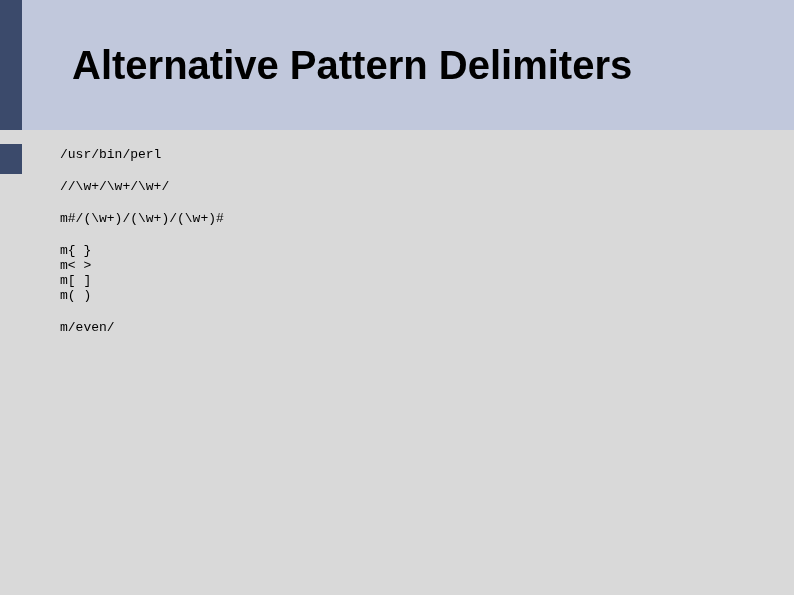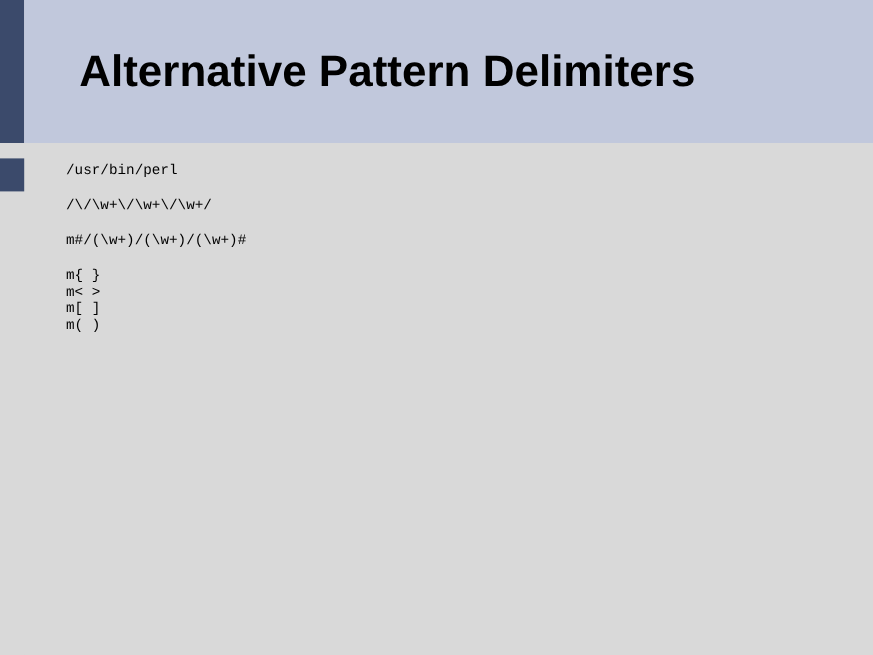--- a/index.html
+++ b/index.html
@@ -71,24 +71,25 @@
     <div class="rail-block rail-top"></div>
     <div class="rail-block rail-mid"></div>
   </div>
 
   <div class="title-band">
     <div class="title-text">Alternative Pattern Delimiters</div>
   </div>
 
   <div class="content">
     <div class="code code-block">/usr/bin/perl</div>
-    <div class="code code-block">/\/\w+\/\w+\/\w+/</div>
+    <div class="code code-block">//\w+/\w+/\w+/</div>
     <div class="code code-block">m#/(\w+)/(\w+)/(\w+)#</div>
     <div class="code-block">
       <div class="code">m{ }</div>
       <div class="code">m&lt; &gt;</div>
       <div class="code">m[ ]</div>
       <div class="code">m( )</div>
     </div>
     <div class="code-block">
+      <div class="code">m/even/</div>
     </div>
   </div>
 </div>
 
 </body></html>

